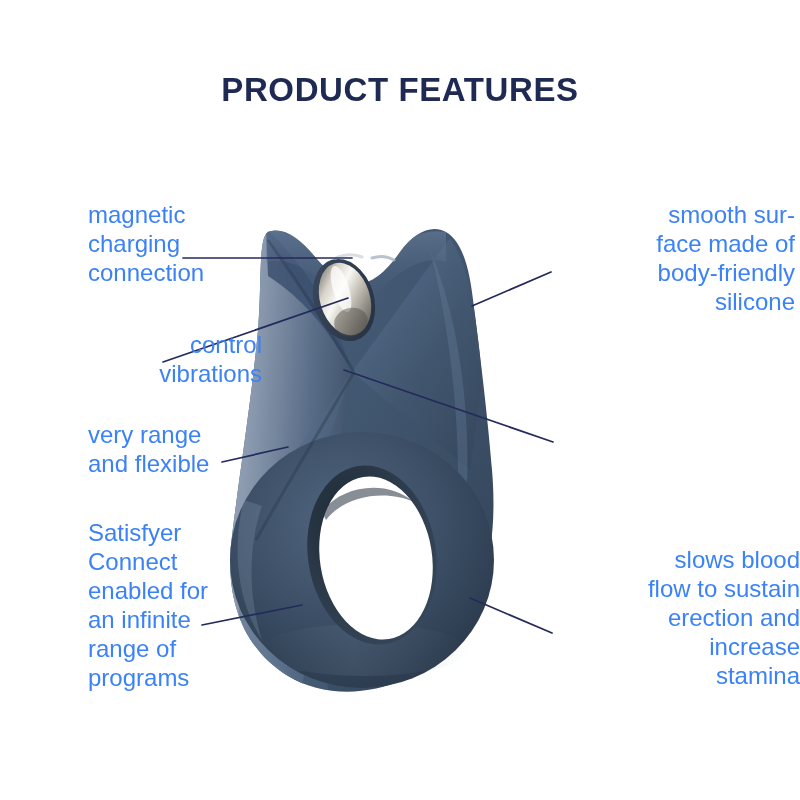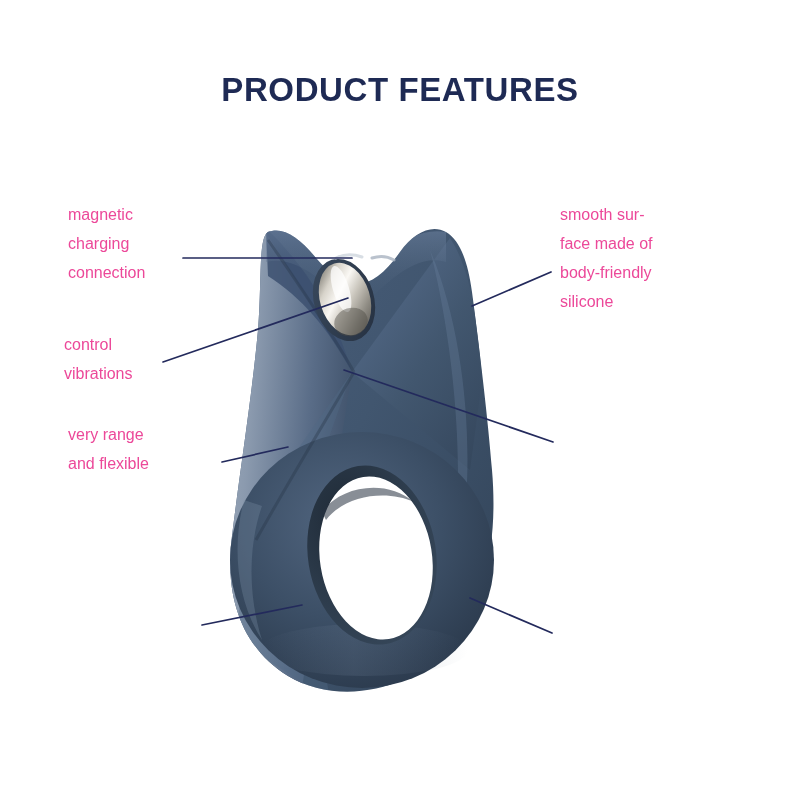--- a/index.html
+++ b/index.html
@@ -28,33 +28,34 @@
     font-size: 33px;
     font-weight: bold;
     letter-spacing: 0.6px;
     color: #1e2a54;
     line-height: 1.1;
   }
 
   
   .callout {
     position: absolute;
-    color: #ec4899;
+    color: #3b82f6;
     font-family: "Liberation Sans", sans-serif;
-    font-size: 16px;
+    font-size: 24px;
     line-height: 29px;
     font-weight: 500;
     white-space: pre-line;
+    margin-left: 20px;
   }
   .callout.left  { text-align: left; }
-  .callout.right { text-align: left; }
+  .callout.right { text-align: right; }
 
   
   #callout-magnetic-charging  { left: 68px;  top: 200px; width: 190px; }
-  #callout-control-vibrations { left: 64px;  top: 330px; width: 190px; }
+  #callout-control-vibrations { left: 52px;  top: 330px; width: 190px; text-align: right; }
   #callout-supple-flexible    { left: 68px;  top: 420px; width: 200px; }
   #callout-satisfyer-connect  { left: 68px;  top: 518px; width: 200px; }
 
   #callout-smooth-surface     { left: 560px; top: 200px; width: 215px; }
   #callout-clitoral-stim      { left: 560px; top: 390px; width: 215px; }
   #callout-blood-flow         { left: 560px; top: 545px; width: 220px; }
 
   
   #leader-lines-layer {
     position: absolute;
@@ -233,21 +234,32 @@
   <div class="callout left" id="callout-magnetic-charging">magnetic
 charging
 connection</div>
 
   <div class="callout left" id="callout-control-vibrations">control
 vibrations</div>
 
   <div class="callout left" id="callout-supple-flexible">very range
 and flexible</div>
 
+  <div class="callout left" id="callout-satisfyer-connect">Satisfyer
+Connect
+enabled for
+an infinite
+range of
+programs</div>
 
   <div class="callout right" id="callout-smooth-surface">smooth sur-
 face made of
 body-friendly
 silicone</div>
 
 
+  <div class="callout right" id="callout-blood-flow">slows blood
+flow to sustain
+erection and
+increase
+stamina</div>
 
 </div>
 
 </body></html>

